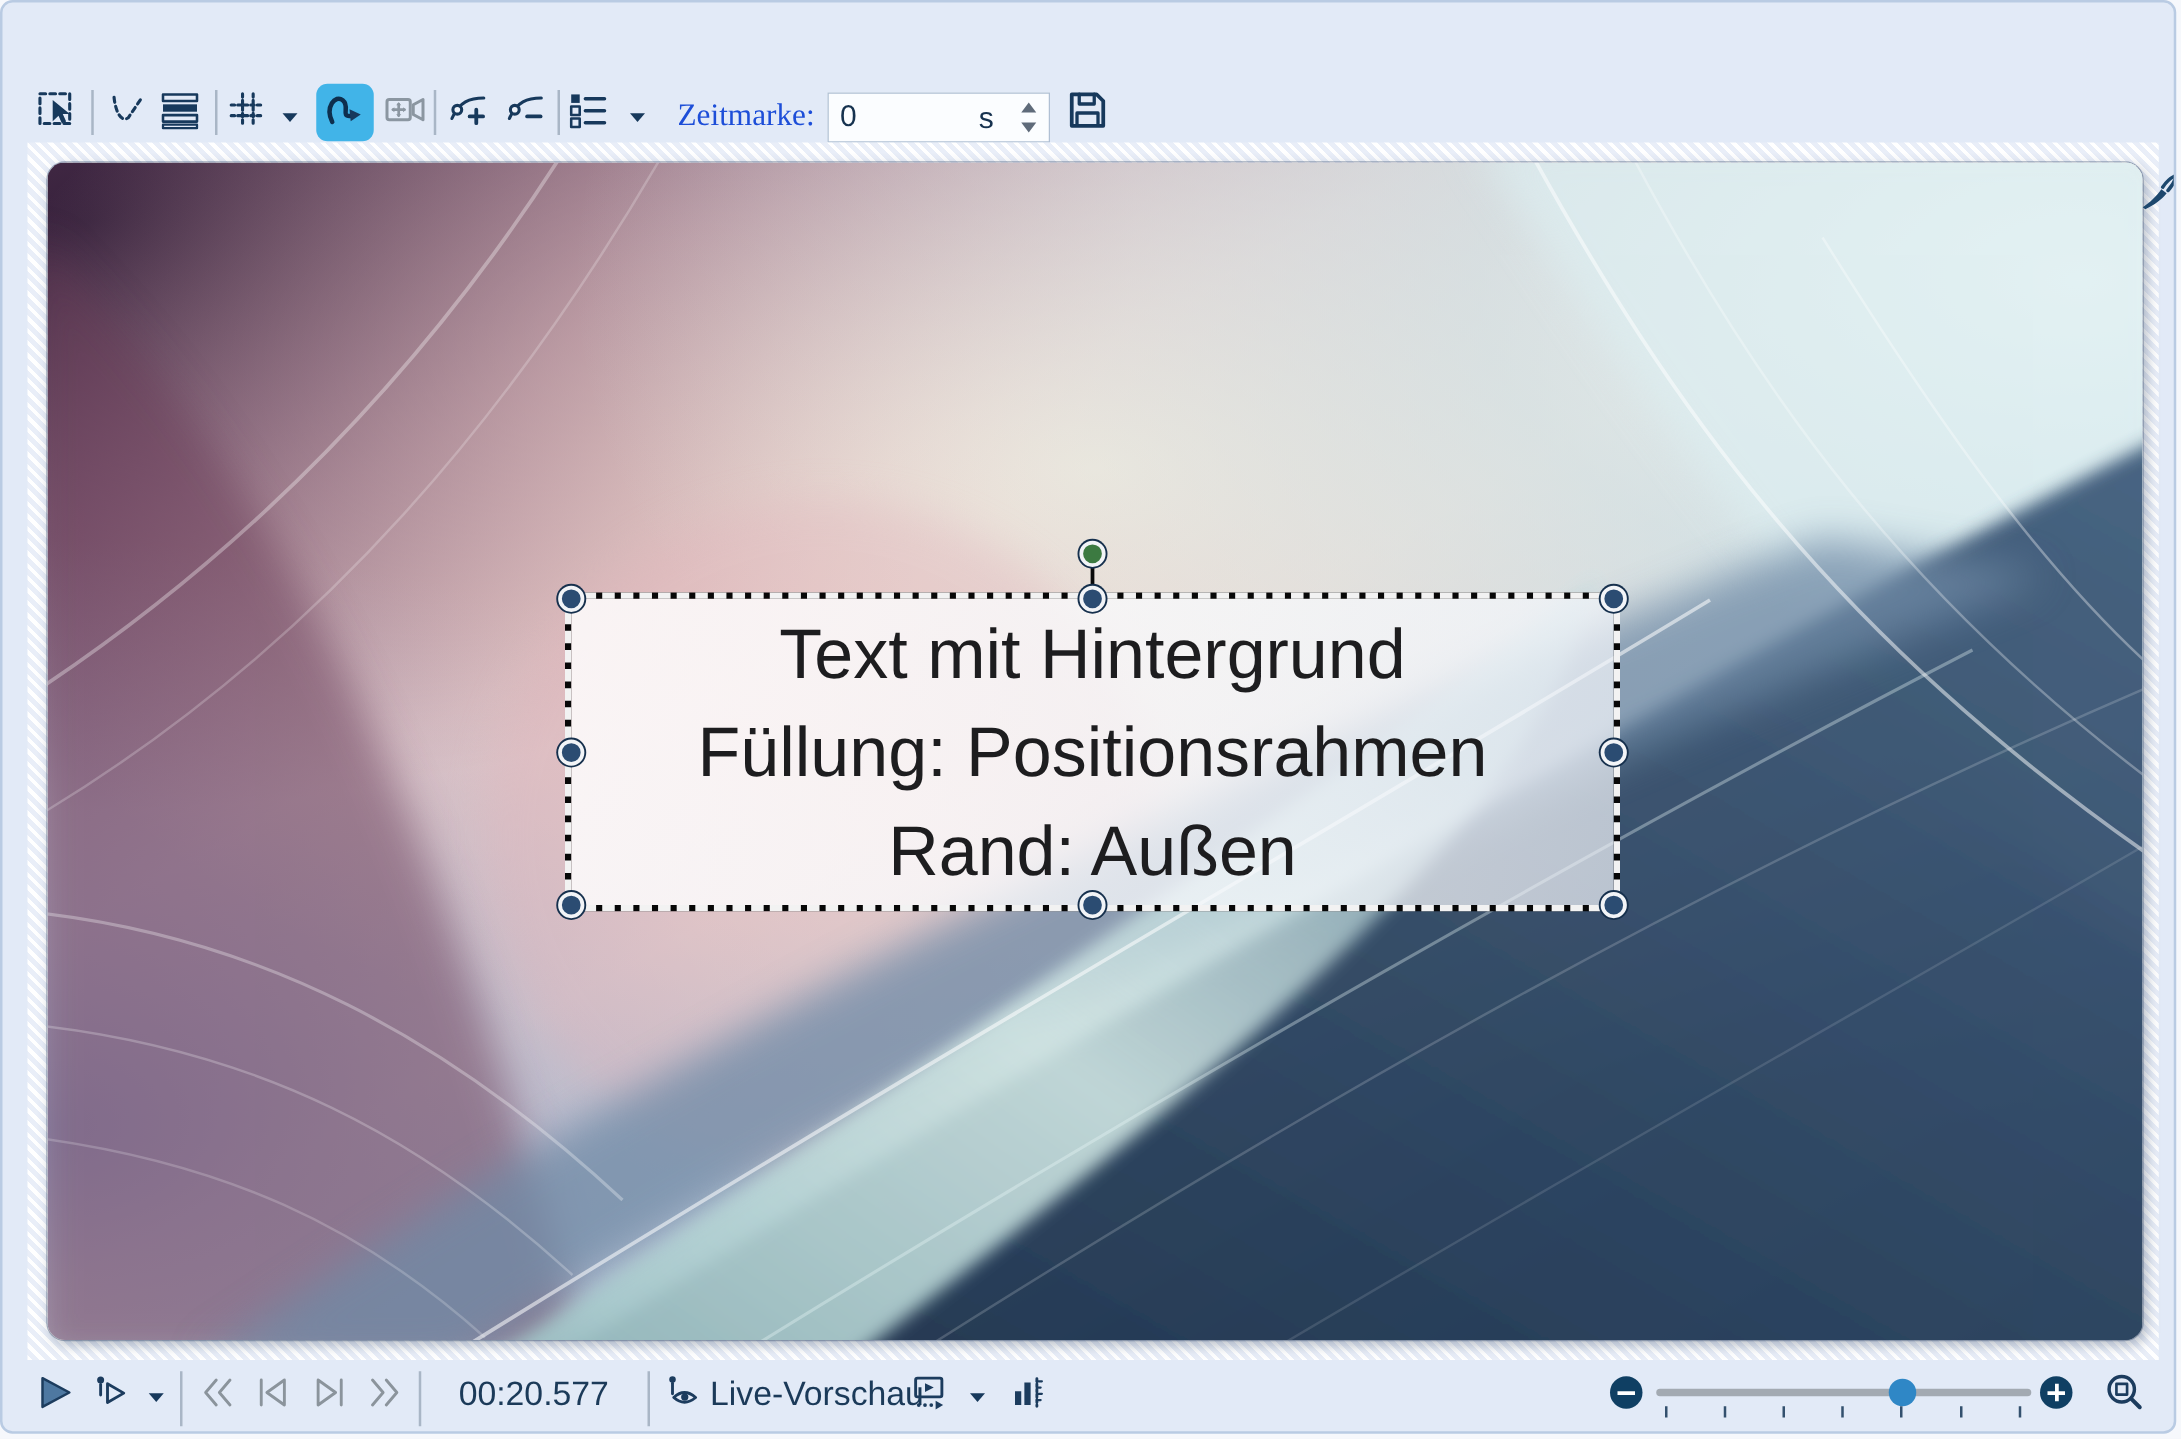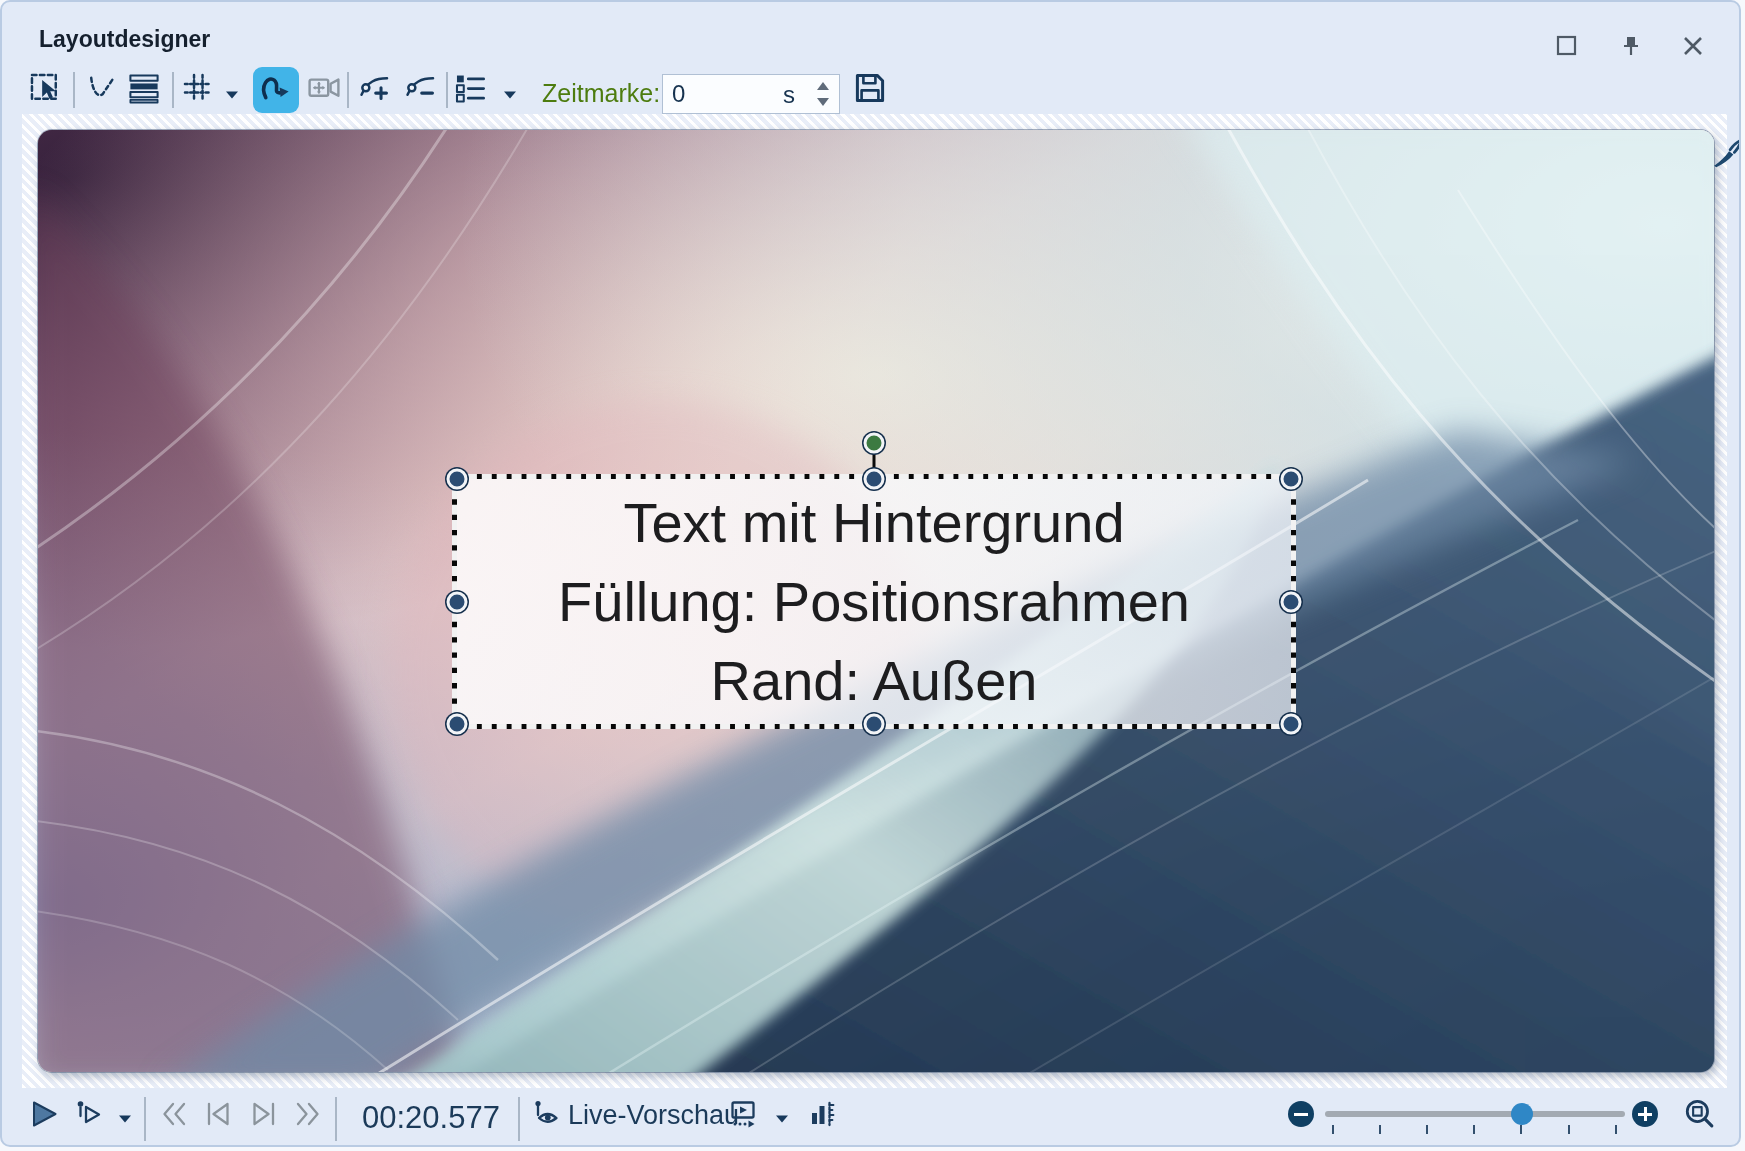--- a/index.html
+++ b/index.html
@@ -15,21 +15,21 @@
   .toolbar{position:absolute;left:0;top:62px;width:100%;height:52px;}
   .tb{position:absolute;top:4px;width:40px;height:44px;display:flex;align-items:center;justify-content:center;}
   .tb svg{stroke:#17395c;fill:none;stroke-width:2.2;stroke-linecap:round;stroke-linejoin:round;}
   .tb svg .fil{fill:#17395c;stroke:none;}
   .tb.gray svg{stroke:#8b96a1;} .tb.gray svg .fil{fill:#8b96a1;}
   .tb.active{background:#41b4e8;border-radius:9px;width:46px;height:46px;top:3px;}
   .tb.active svg{stroke:#0e2f4e;stroke-width:3;}
   .chev{position:absolute;top:22px;width:14px;height:10px;}
   .chev svg{fill:#17395c;}
   .vsep{position:absolute;top:8px;width:2px;height:36px;background:#a9b6c6;}
-  .zlabel{position:absolute;left:540px;top:15px;font-size:25px;color:#4d7c0f;}
+  .zlabel{position:absolute;left:540px;top:15px;font-size:25px;color:#1d4ed8;font-family:Liberation Serif, serif;}
   .zfield{position:absolute;left:660px;top:10px;width:178px;height:40px;background:#fbfdff;
     border:1.5px solid #b0c0d4;box-sizing:border-box;}
   .zfield input{position:absolute;left:0;top:0;width:120px;height:100%;border:none;background:transparent;
     font-family:"Liberation Sans",sans-serif;font-size:24px;color:#16324f;padding:0 0 0 9px;outline:none;}
   .zunit{position:absolute;right:44px;top:6px;font-size:24px;color:#16324f;}
   .spin{position:absolute;right:7px;top:4px;width:18px;height:30px;}
   .spin .up,.spin .dn{position:absolute;left:3px;width:0;height:0;border-left:6px solid transparent;border-right:6px solid transparent;}
   .spin .up{top:3px;border-bottom:8px solid #5f6b7a;}
   .spin .dn{bottom:3px;border-top:8px solid #5f6b7a;}
   
@@ -49,55 +49,36 @@
   .handle{position:absolute;width:21px;height:21px;border-radius:50%;background:#2b4c72;
     border:3px solid #f2f4f7;box-shadow:0 0 0 1.5px #16304d;transform:translate(-50%,-50%);box-sizing:border-box;z-index:5;}
   .handle.rot{background:#3c7a41;}
   .rotline{position:absolute;left:50%;top:-36px;width:3px;height:34px;background:#0a0a0a;transform:translateX(-50%);}
   
   .transport{position:absolute;left:0;top:1086px;width:100%;height:62px;}
   .tr{position:absolute;top:11px;width:30px;height:30px;}
   .tr svg{stroke:#1c3c5e;fill:none;stroke-width:2.3;stroke-linecap:round;stroke-linejoin:round;}
   .tr svg .fil{fill:#1c3c5e;stroke:none;}
   .tr.gray svg{stroke:#8b949c;}
-  .time{position:absolute;left:360px;top:12px;width:130px;text-align:center;font-size:31px;color:#1b3a59;}
+  .time{position:absolute;left:360px;top:12px;width:130px;text-align:center;font-size:27px;color:#1b3a59;}
   .livelabel{position:absolute;left:566px;top:12px;font-size:27px;color:#1b3a59;}
   .circbtn{position:absolute;top:13px;width:26px;height:26px;border-radius:50%;background:#0f3f63;}
   .circbtn::before,.circbtn.plus::after{content:"";position:absolute;background:#fff;}
   .circbtn::before{left:6px;top:11.5px;width:14px;height:3px;}
   .circbtn.plus::after{left:11.5px;top:6px;width:3px;height:14px;}
   .slidertrack{position:absolute;left:1323px;top:23px;width:300px;height:6px;border-radius:3px;background:#a3aab2;}
   .sliderthumb{position:absolute;left:1509px;top:15px;width:22px;height:22px;border-radius:50%;background:#2f87c6;}
   .tick{position:absolute;top:37px;width:2px;height:9px;background:#33506e;}
   .tsep{position:absolute;top:9px;width:2px;height:44px;background:#a9b6c6;}
 </style>
 </head>
 <body>
 
 <div class="window">
 
-  <div class="titlebar">
-    <span class="title">Layoutdesigner</span>
-    <div class="winbtn" style="left:1552px">
-      <span><svg width="26" height="26" viewBox="0 0 26 26">
-            <rect x="4" y="4" width="17" height="17"></rect>
-          </svg></span>
-    </div>
-    <div class="winbtn" style="left:1616px">
-      <span><svg width="26" height="26" viewBox="0 0 26 26">
-            <path d="M9 4 h8 v9 h-8 z" fill="#4f5a66" stroke="none"></path>
-            <path d="M6 13 h14 M13 13 v9"></path>
-          </svg></span>
-    </div>
-    <div class="winbtn" style="left:1678px">
-      <span><svg width="26" height="26" viewBox="0 0 26 26">
-            <path d="M5 5 L21 21 M21 5 L5 21" stroke-width="2.6"></path>
-          </svg></span>
-    </div>
-  </div>
 
   <div class="toolbar">
     <div class="tb" style="left:23px">
       <span><svg width="34" height="34" viewBox="0 0 30 30">
             <rect x="3.5" y="3.5" width="21" height="21" stroke-dasharray="4 3"></rect>
             <path class="fil" d="M12.5 8 L12.5 23 L16.6 19 L19 24.6 L22 23.2 L19.6 17.8 L24.6 17.8 Z"></path>
           </svg></span>
     </div>
     <div class="vsep" style="left:71px"></div>
     <div class="tb" style="left:80px">

